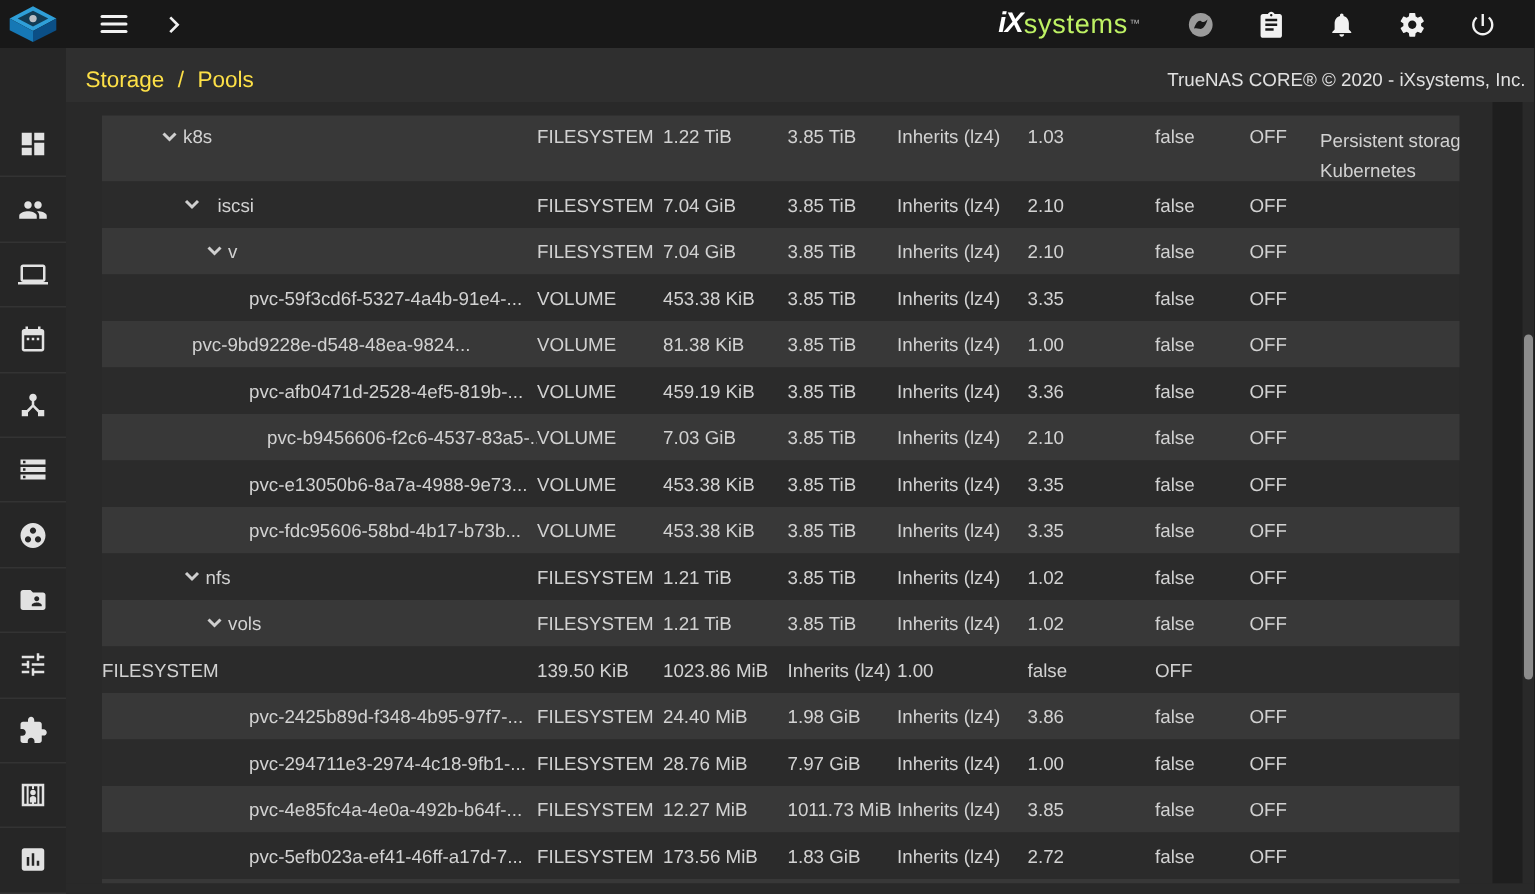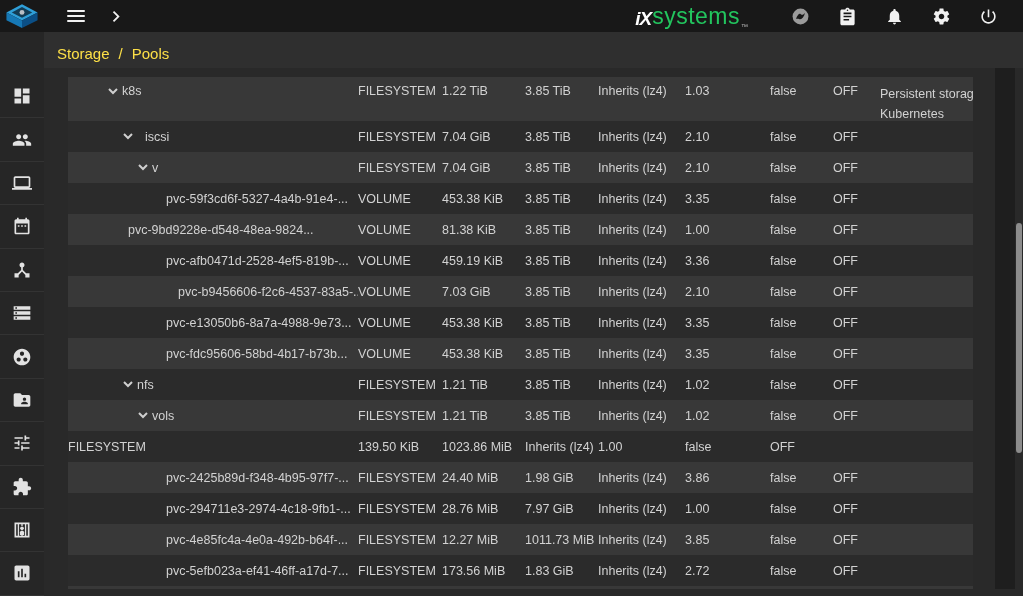--- a/index.html
+++ b/index.html
@@ -13,23 +13,23 @@
   .brand{width:44px;height:32px;display:flex;align-items:center;justify-content:center;}
   .brand svg{width:36px;height:27px;}
   .iconbtn{background:none;border:none;padding:0;margin:0;cursor:pointer;color:#f1f1f1;
     display:flex;align-items:center;justify-content:center;width:24px;height:24px;}
   .iconbtn svg{width:19px;height:19px;fill:currentColor;}
   .hamburger{margin-left:20px;}
   .hamburger .bars{display:flex;flex-direction:column;gap:3px;}
   .hamburger .bars i{display:block;width:18px;height:2px;background:#f1f1f1;border-radius:1px;}
   .nav-collapse{margin-left:16px;}
   .grow{flex:1;}
-  .ixlogo{display:flex;align-items:flex-end;color:#fff;margin-right:40px;cursor:pointer;}
+  .ixlogo{display:flex;align-items:center;color:#fff;margin-right:28px;cursor:pointer;}
   .ixlogo .ix{font-style:italic;font-weight:bold;font-size:19px;letter-spacing:-1px;}
-  .ixlogo .sys{font-weight:300;font-size:23px;letter-spacing:.5px;margin-left:1px;color:#22c55e;}
+  .ixlogo .sys{font-weight:300;font-size:18px;letter-spacing:.5px;margin-left:1px;color:#bef264;}
   .ixlogo .tm{font-size:7px;color:#bbb;margin-left:1px;}
   .topbar .actions{display:flex;align-items:center;gap:23px;padding-right:23px;}
 
   
   .crumbbar{position:absolute;left:44px;top:32px;width:979px;height:43px;background:#2f2f2f;
     display:flex;align-items:center;border-bottom:1px solid #202020;}
   .crumbs{margin-left:13px;font-size:15px;color:#fde047;display:flex;gap:9px;align-items:center;}
   .crumbs .lnk{cursor:pointer;}
   .version{margin-left:auto;margin-right:6px;font-size:12.5px;color:#e0e0e0;}
 
@@ -121,20 +121,21 @@
         </button>
       </div>
   </header>
 
   <div class="crumbbar">
     <nav class="crumbs">
       <span class="lnk">Storage</span>
       <span>/</span>
       <span class="lnk">Pools</span>
     </nav>
+    <div class="version">TrueNAS CORE® © 2020 - iXsystems, Inc.</div>
   </div>
 
   <aside class="sidebar">
     <div class="side-items">
         <div class="side-item">
           <svg viewBox="0 0 24 24">
             <path d="M3 13h8V3H3v10zm0 8h8v-6H3v6zm10 0h8V11h-8v10zm0-18v6h8V3h-8z"></path>
           </svg>
         </div>
         <div class="side-item">

